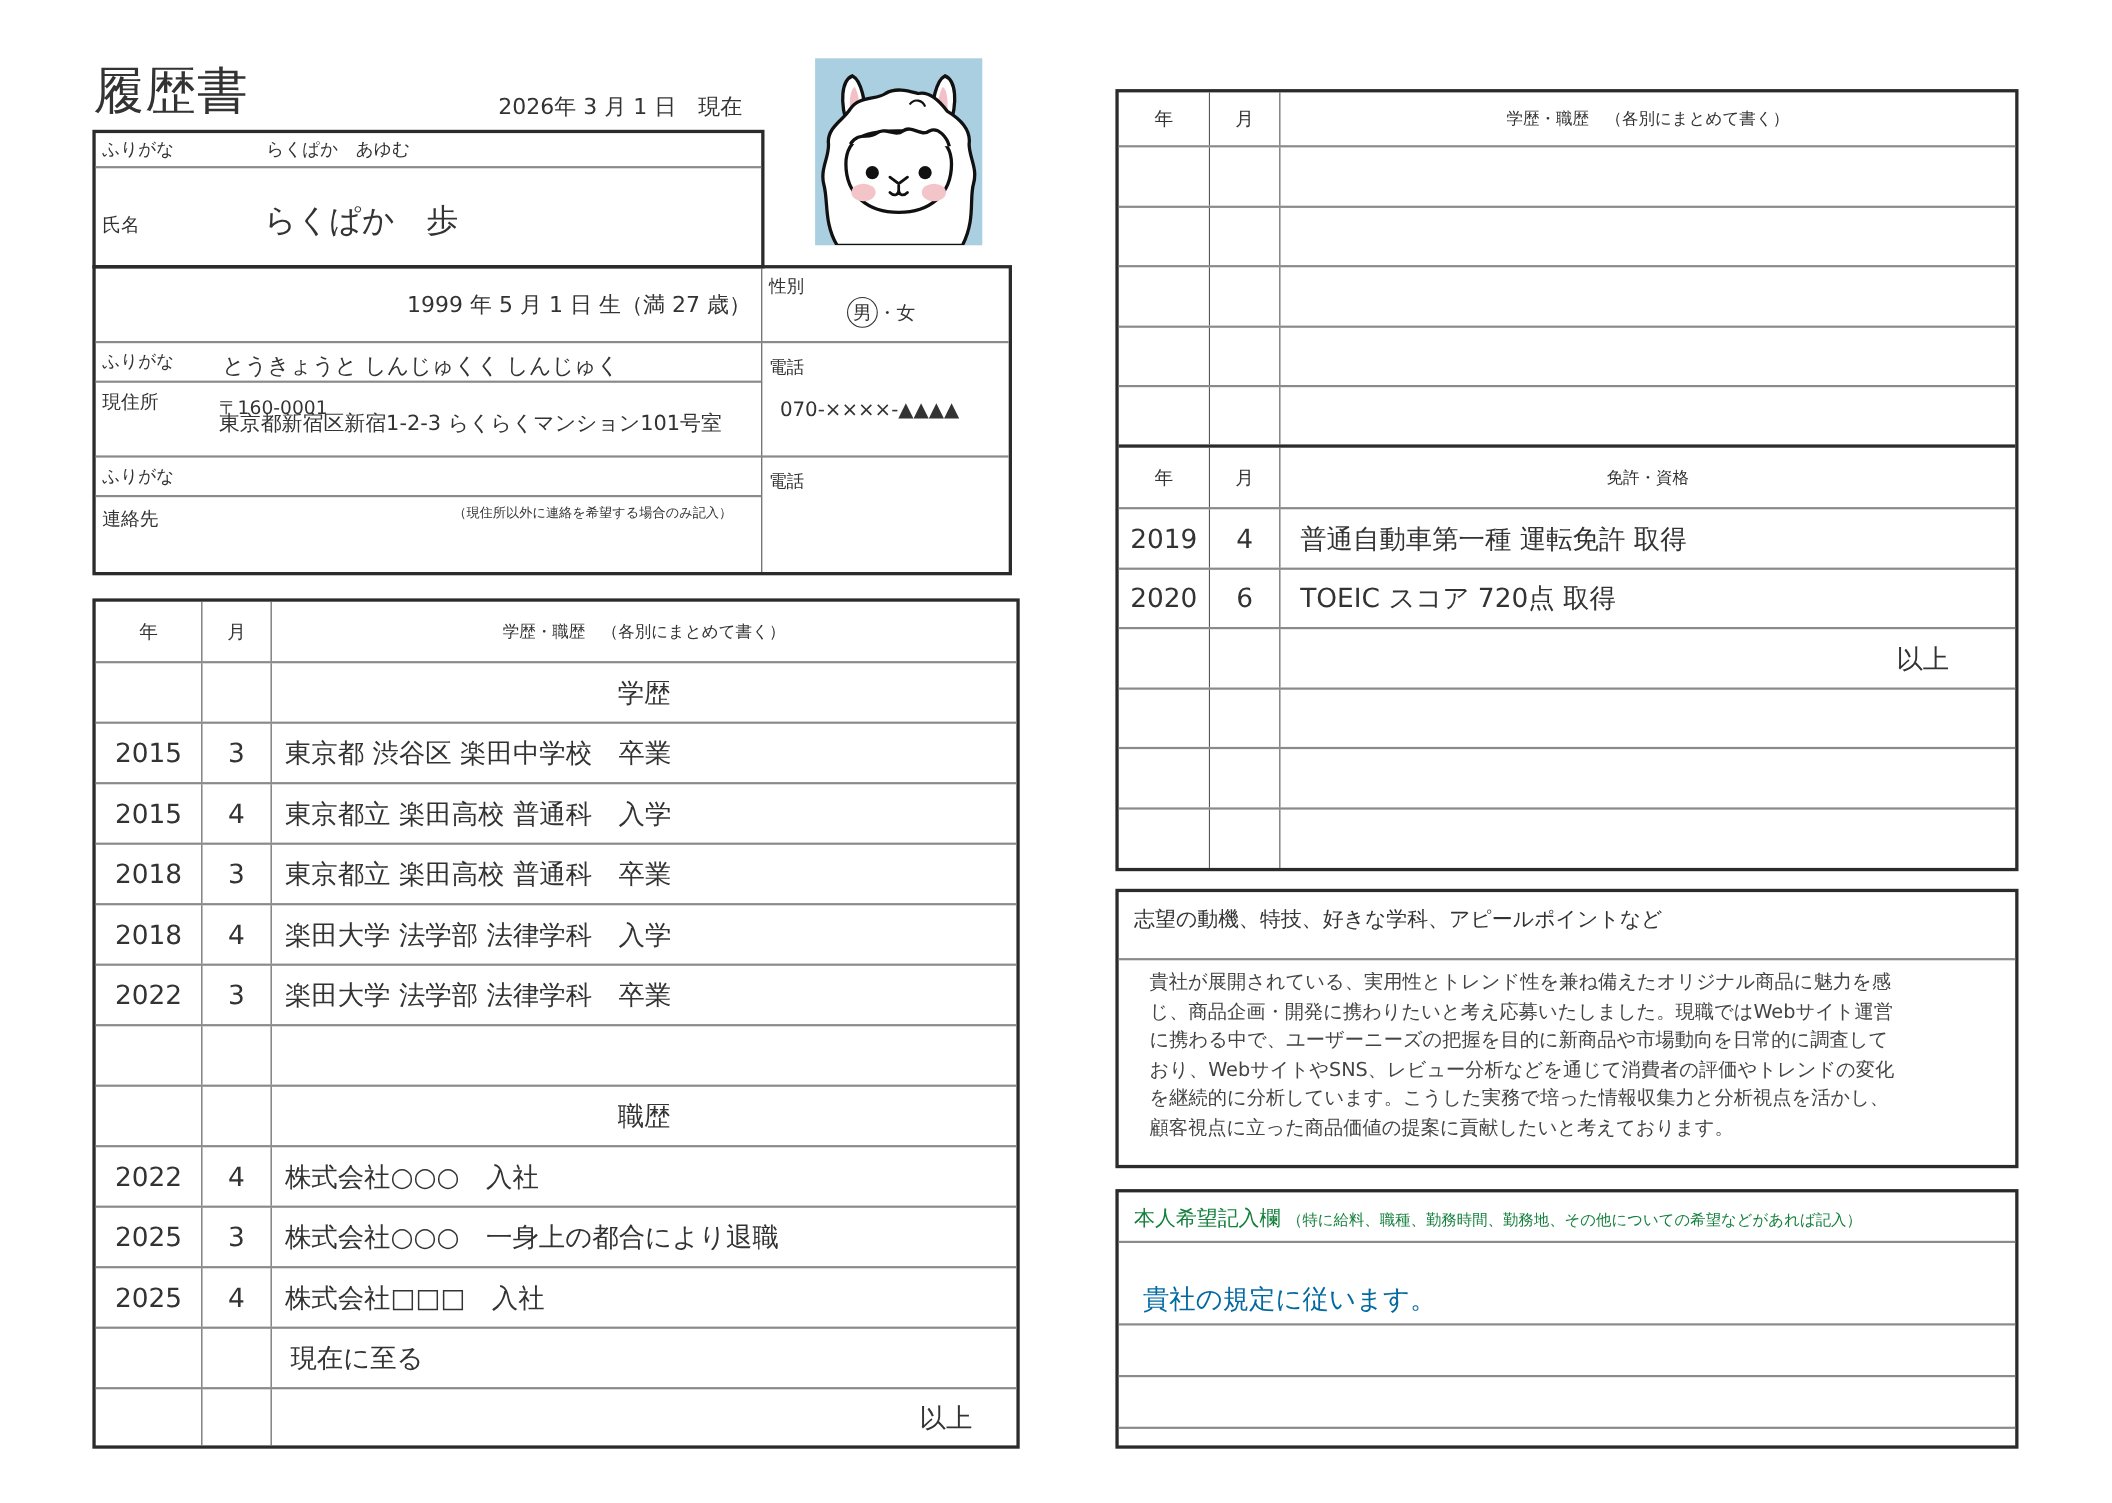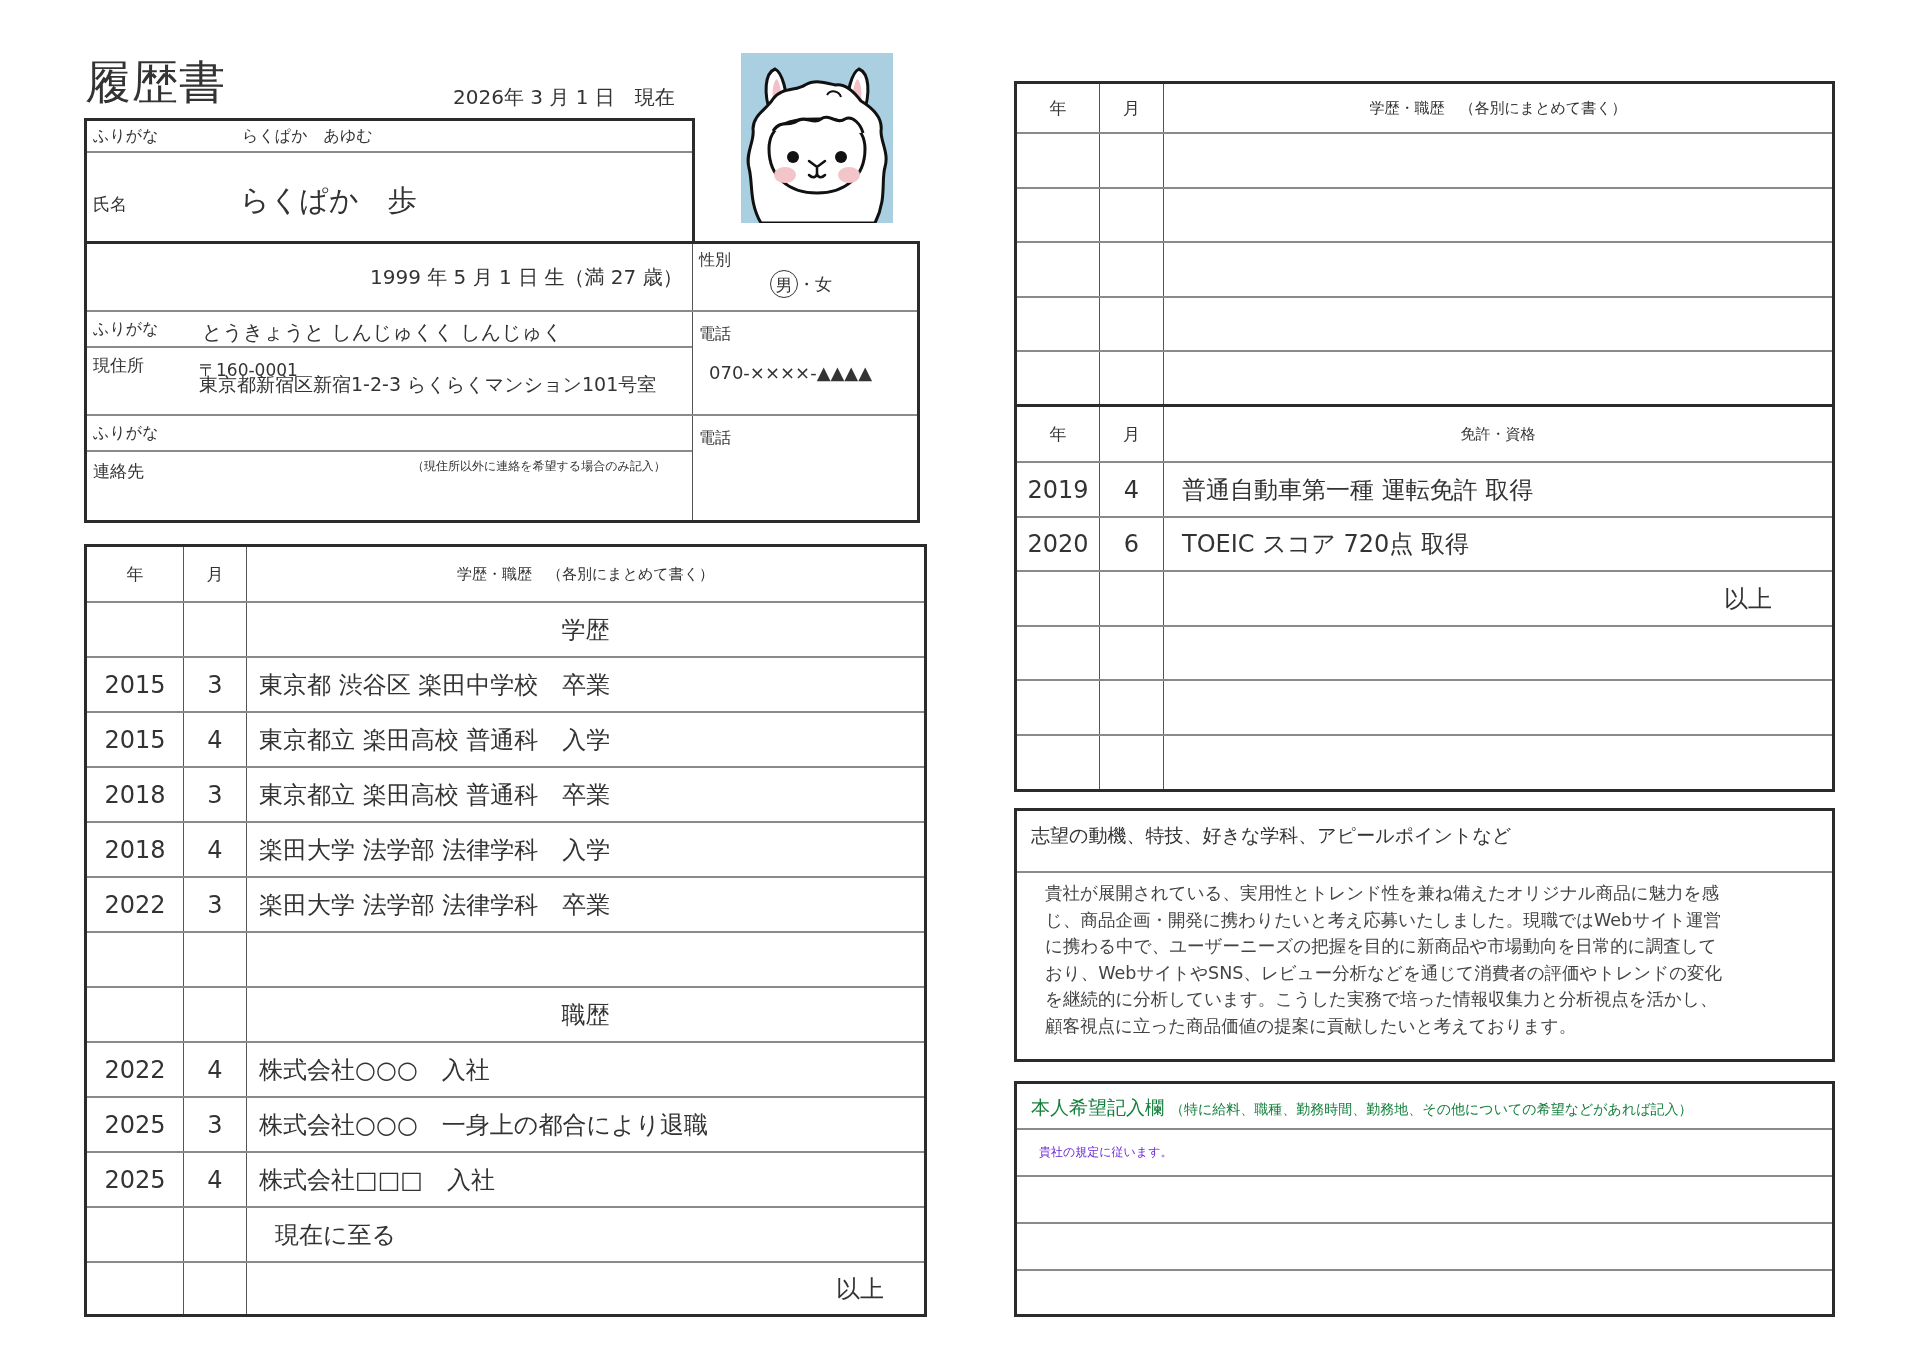--- a/index.html
+++ b/index.html
@@ -49,21 +49,21 @@
   
   #motive { left: 1014px; top: 808px; width: 821px; height: 254px; }
   #motive-head { position: absolute; left: 0; right: 0; top: 0; height: 62px; border-bottom: 2px solid #8a8a8a; box-sizing: border-box; padding: 12px 0 16px 14px; font-size: 19px; color: #333; }
   #motive-body { position: absolute; left: 28px; right: 20px; top: 69px; font-size: 17.5px; line-height: 26.5px; color: #444; }
   .mline { display: block; white-space: nowrap; }
 
   
   #wish { left: 1014px; top: 1081px; width: 821px; height: 236px; }
   #wish-head { position: absolute; left: 0; right: 0; top: 0; height: 46px; border-bottom: 2px solid #8a8a8a; box-sizing: border-box; padding: 11px 0 0 14px; font-size: 19px; color: #15803d; white-space: nowrap; }
   #wish-head small { font-size: 14px; margin-left: 6px; }
-  .wline { position: absolute; left: 0; right: 0; height: 47px; box-sizing: border-box; border-bottom: 2px solid #8a8a8a; padding-left: 22px; display: flex; align-items: center; font-size: 12px; color: #6d28d9; }
+  .wline { position: absolute; left: 0; right: 0; height: 47px; box-sizing: border-box; border-bottom: 2px solid #8a8a8a; padding-left: 22px; display: flex; align-items: center; font-size: 24px; color: #0369a1; margin-top: 28px; }
   .wline:last-child { border-bottom: none; }
 
   .circ { display: inline-block; width: 28px; height: 28px; border: 1.5px solid #333; border-radius: 50%; text-align: center; line-height: 28px; font-size: 17px; box-sizing: border-box; }
 </style>
 </head>
 <body>
 
 <div class="txt abs" id="title">履歴書</div>
 <div class="txt abs" id="asof">2026年 3 月 1 日　現在</div>
 
@@ -192,21 +192,21 @@
     <div class="cell c-desc">株式会社○○○　一身上の都合により退職</div>
   </div>
   <div class="row" style="top:606px; height:55px;">
     <div class="cell c-year">2025</div>
     <div class="cell c-month">4</div>
     <div class="cell c-desc">株式会社□□□　入社</div>
   </div>
   <div class="row" style="top:661px; height:55px;">
     <div class="cell c-year"></div>
     <div class="cell c-month"></div>
-    <div class="cell c-desc" style="padding-left:28px;">現在に至る</div>
+    <div class="cell c-desc" style="padding-left:17px;">現在に至る</div>
   </div>
   <div class="row" style="top:716px; height:51px; border-bottom:none;">
     <div class="cell c-year"></div>
     <div class="cell c-month"></div>
     <div class="cell c-desc right">以上</div>
   </div>
 </div>
 
 <div class="tbl rt" style="left:1014px; top:81px; width:821px; height:711px;">
   <div class="row hdr" style="top:0; height:50px;">

